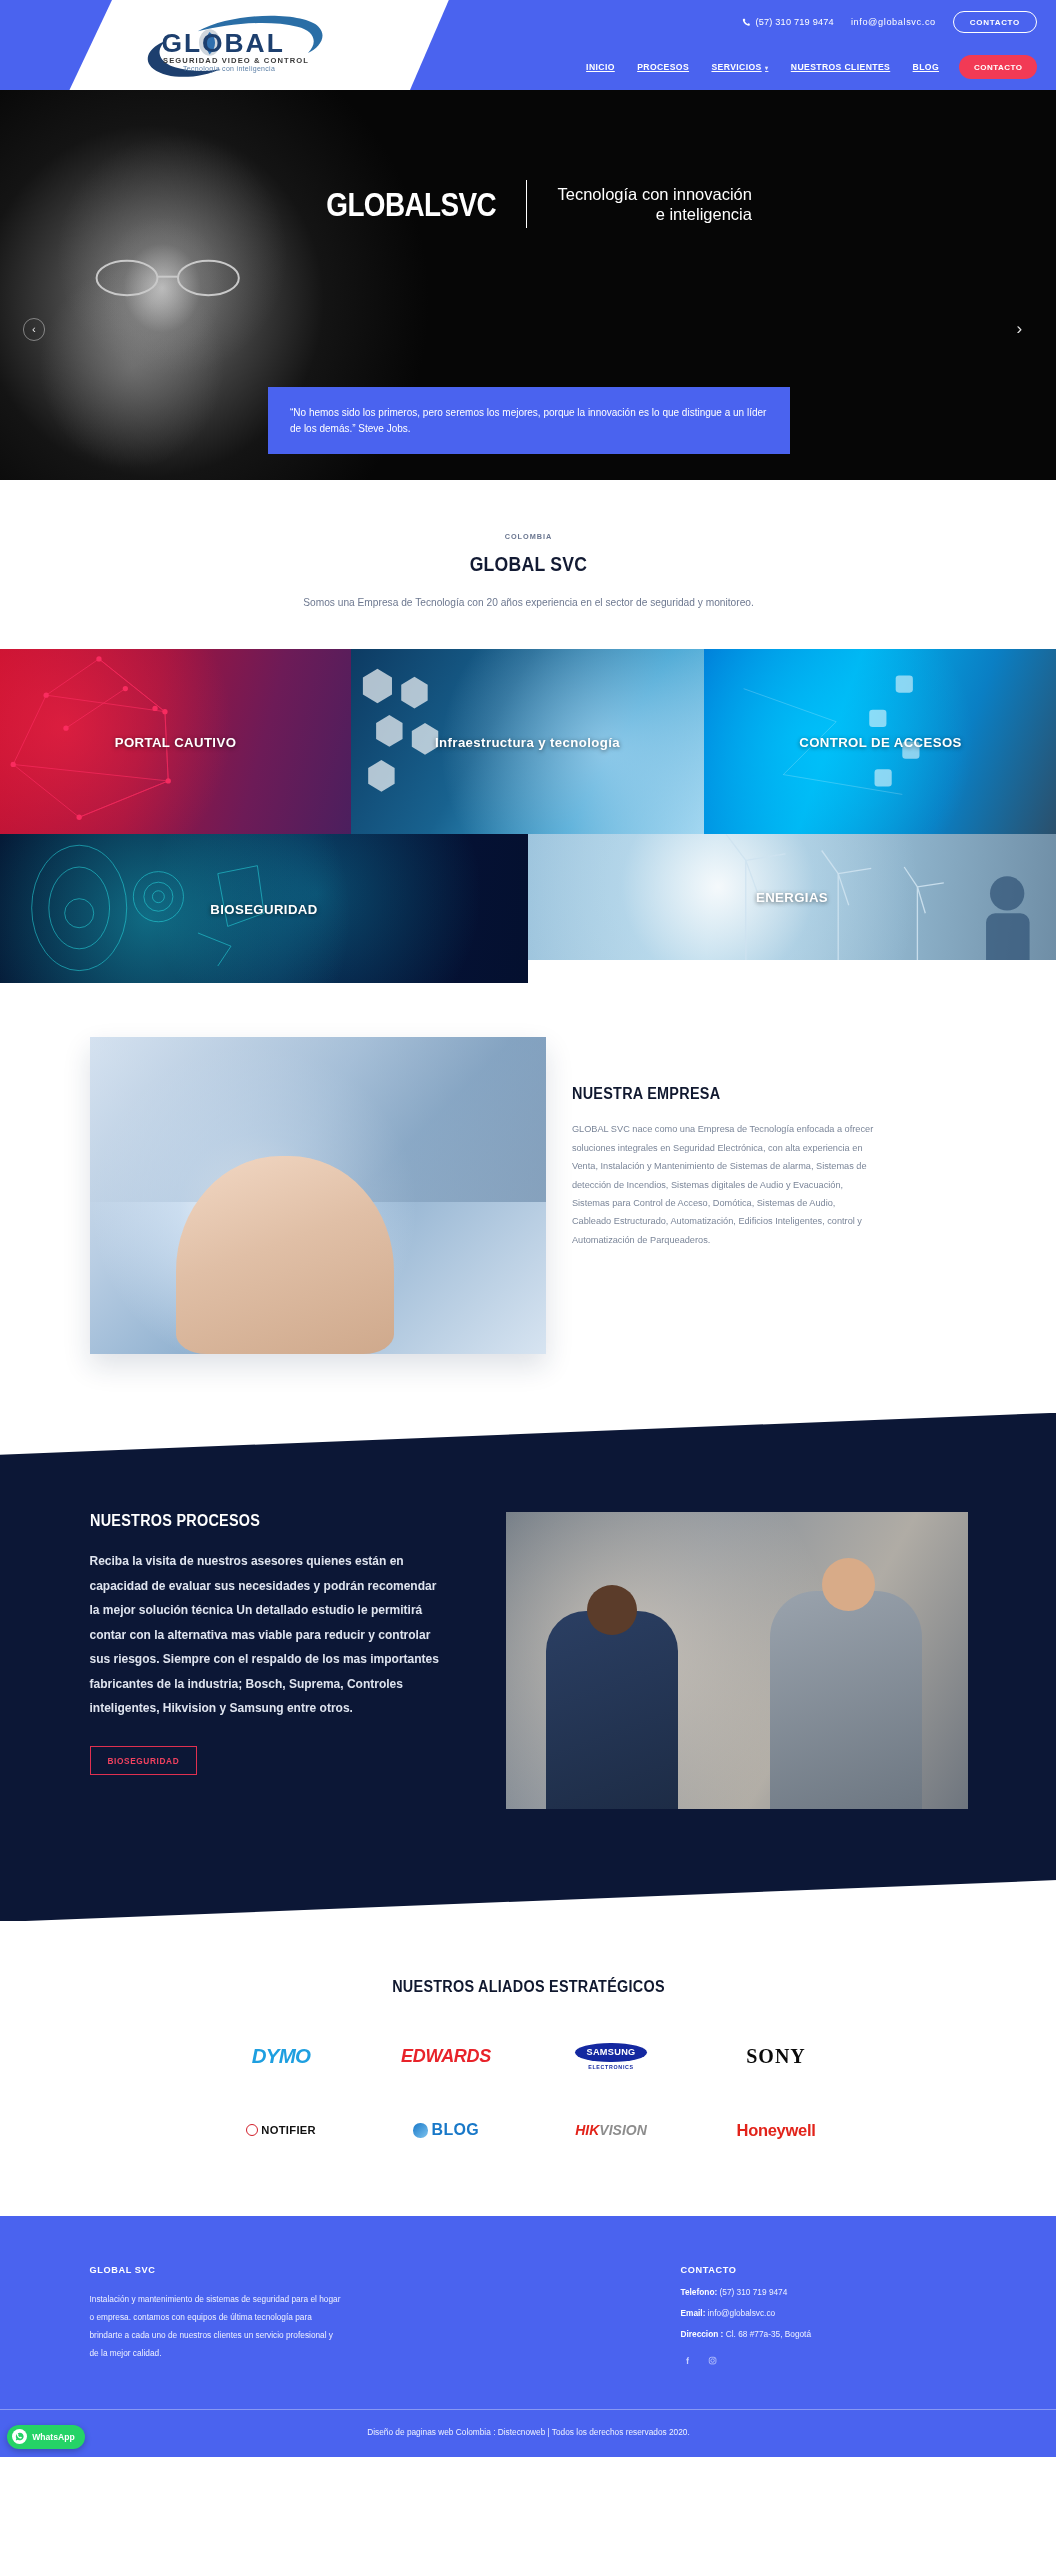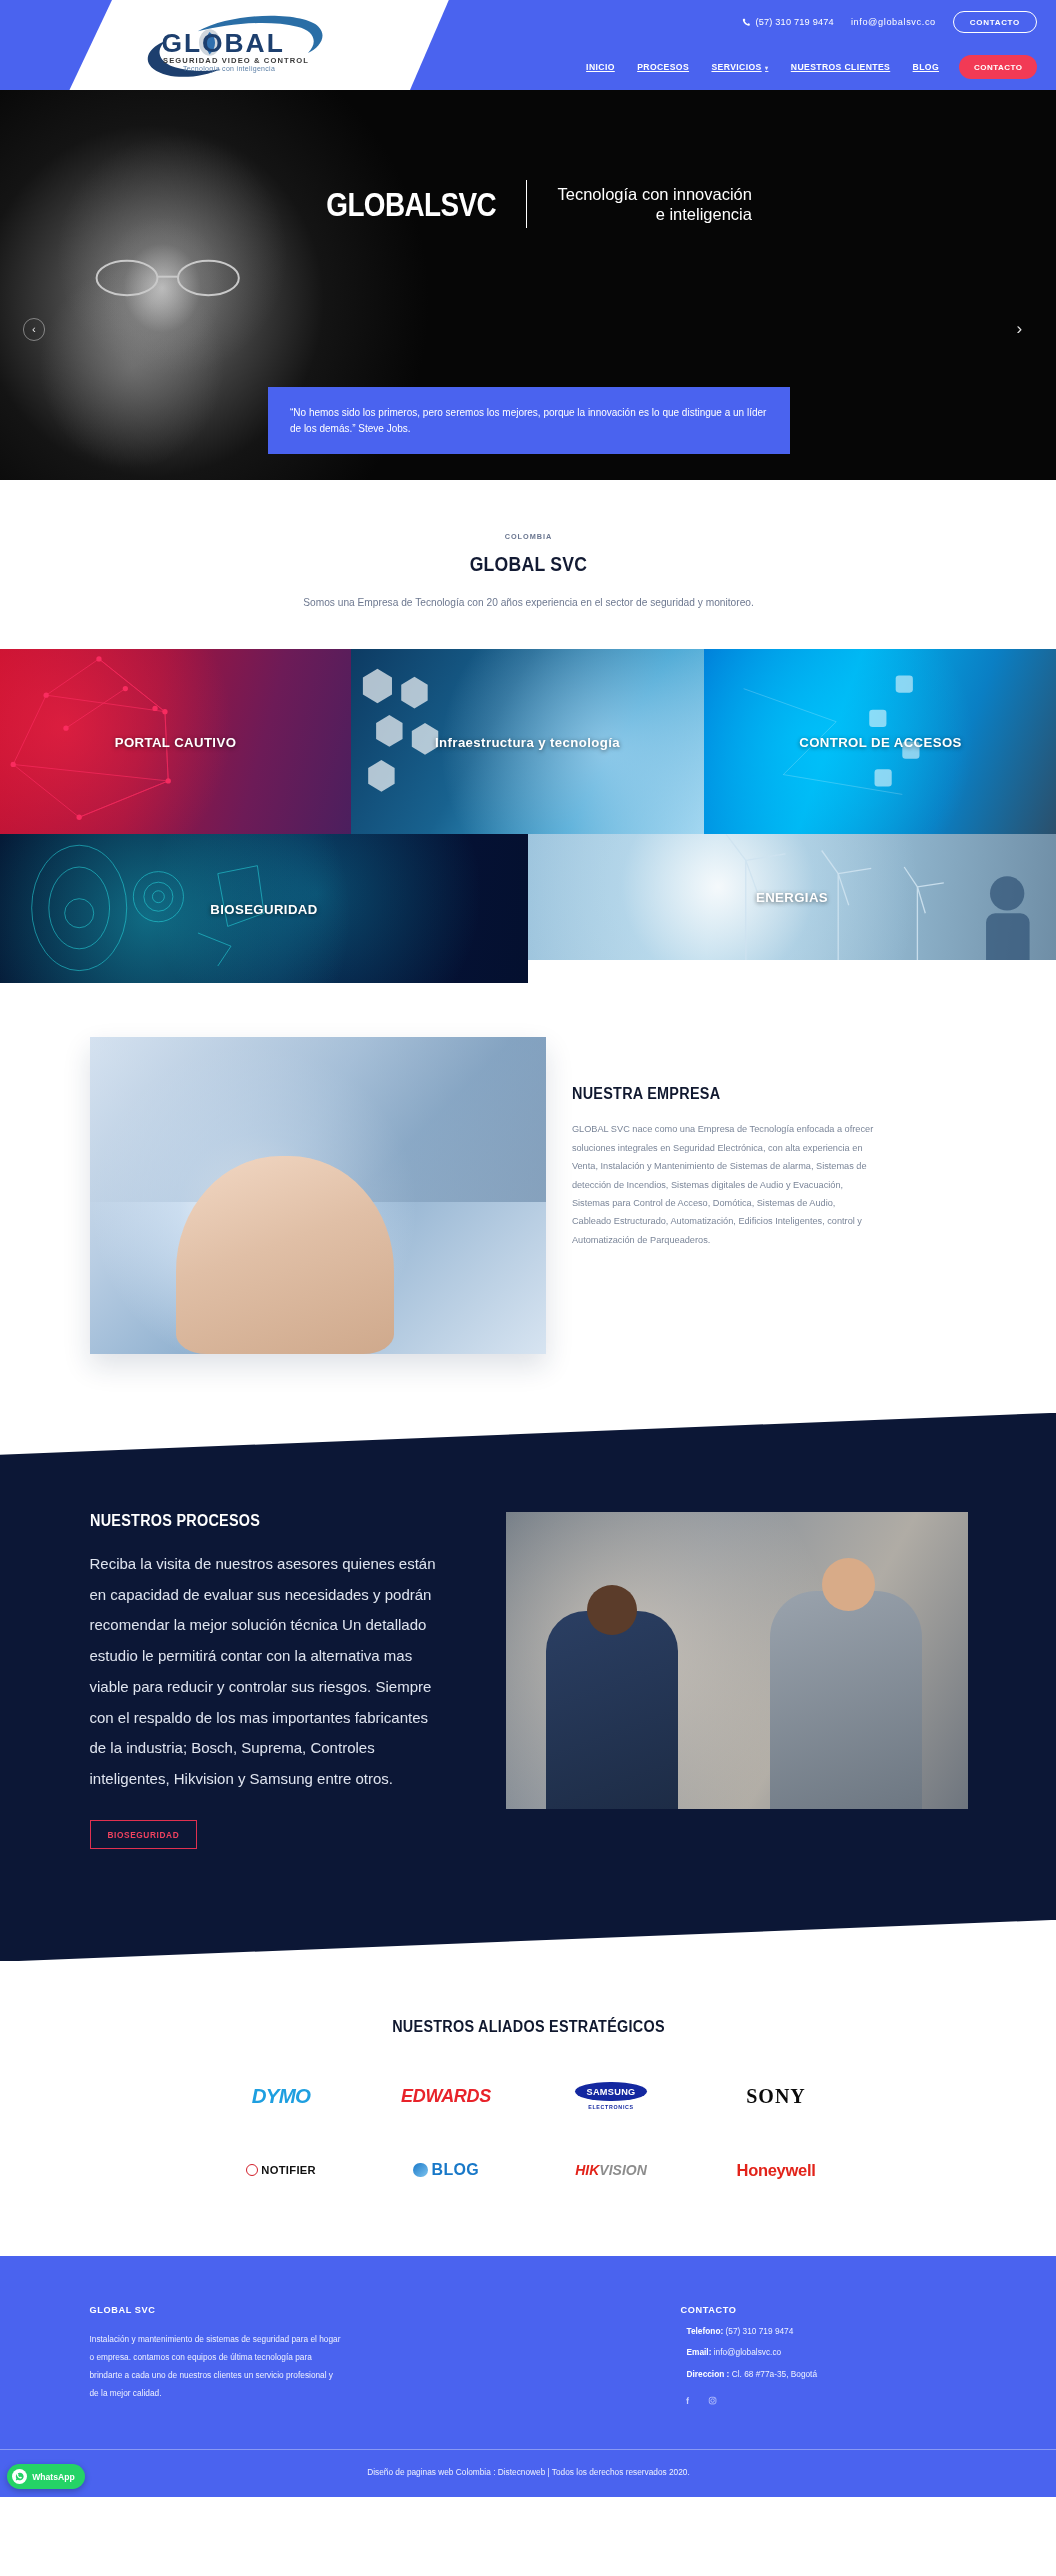--- a/index.html
+++ b/index.html
@@ -212,21 +212,21 @@
   }
   .procesos {
     position:relative; width:878px; margin:0 auto; padding:99px 0 112px;
     display:flex; align-items:flex-start; gap:60px;
   }
   .proc-left { width:436px; }
   .proc-left h3 {
     font-size:16px; font-weight:bold; color:#ffffff; letter-spacing:0.3px;
     font-stretch:condensed; transform:scaleX(.9); transform-origin:left;
   }
-  .proc-left p { margin-top:18.5px; color:#dfe4ef; font-size:15px; line-height:2.05; }
+  .proc-left p { margin-top:18.5px; color:#dfe4ef; font-size:12px; line-height:2.05;font-weight:bold; }
   .btn-contactanos {
     margin-top:25px; display:inline-block;
     border:0.7px solid #e03050; color:#f1425f; background:transparent;
     padding:8.6px 17px; font-size:8.3px; font-weight:bold; letter-spacing:0.6px; cursor:pointer;
   }
   .proc-img {
     flex:0 0 462px; width:462px; height:297px;
     background:
       radial-gradient(circle at 25% 45%, rgba(255,235,210,.5) 0%, rgba(0,0,0,0) 55%),
       linear-gradient(120deg,#6b7682 0%, #8d949c 35%, #b0aca5 65%, #6e757e 100%);
@@ -265,21 +265,21 @@
   .lg-honey { font-size:16.5px; font-weight:bold; color:#e2231a; letter-spacing:-0.3px; }
 
   
   .footer { width:1057px; background:#4a63ef; color:#ffffff; padding:49px 0 0; }
   .footer-inner { width:878px; margin:0 auto; display:flex; gap:0; padding-bottom:41px; }
   .fcol { width:317px; padding-right:33px; }
   .fcol.contacto { margin-left:304px; }
   .fcol h4 { font-size:9.2px; font-weight:bold; letter-spacing:0.6px; font-stretch:condensed; }
   .fcol p { margin-top:16px; font-size:8.3px; line-height:2.15; color:#eef1ff; }
   .fline { margin-top:11.2px; font-size:8.3px; color:#eef1ff; }
-  .fline b { font-weight:bold; color:#ffffff;margin-left:6px; }
+  .fline b { font-weight:bold; color:#ffffff; }
   .social { margin-top:14.5px; display:flex; gap:10.6px; }
   .social-ico {
     width:14.5px; height:14.5px; display:flex; align-items:center; justify-content:center;
     color:#c7d0ff; font-size:9.2px; cursor:pointer;
   }
   .footer-bottom {
     border-top:0.7px solid rgba(255,255,255,.35);
     text-align:center; padding:17px 0 20px; font-size:8.3px; color:#eef1ff;
   }
 

